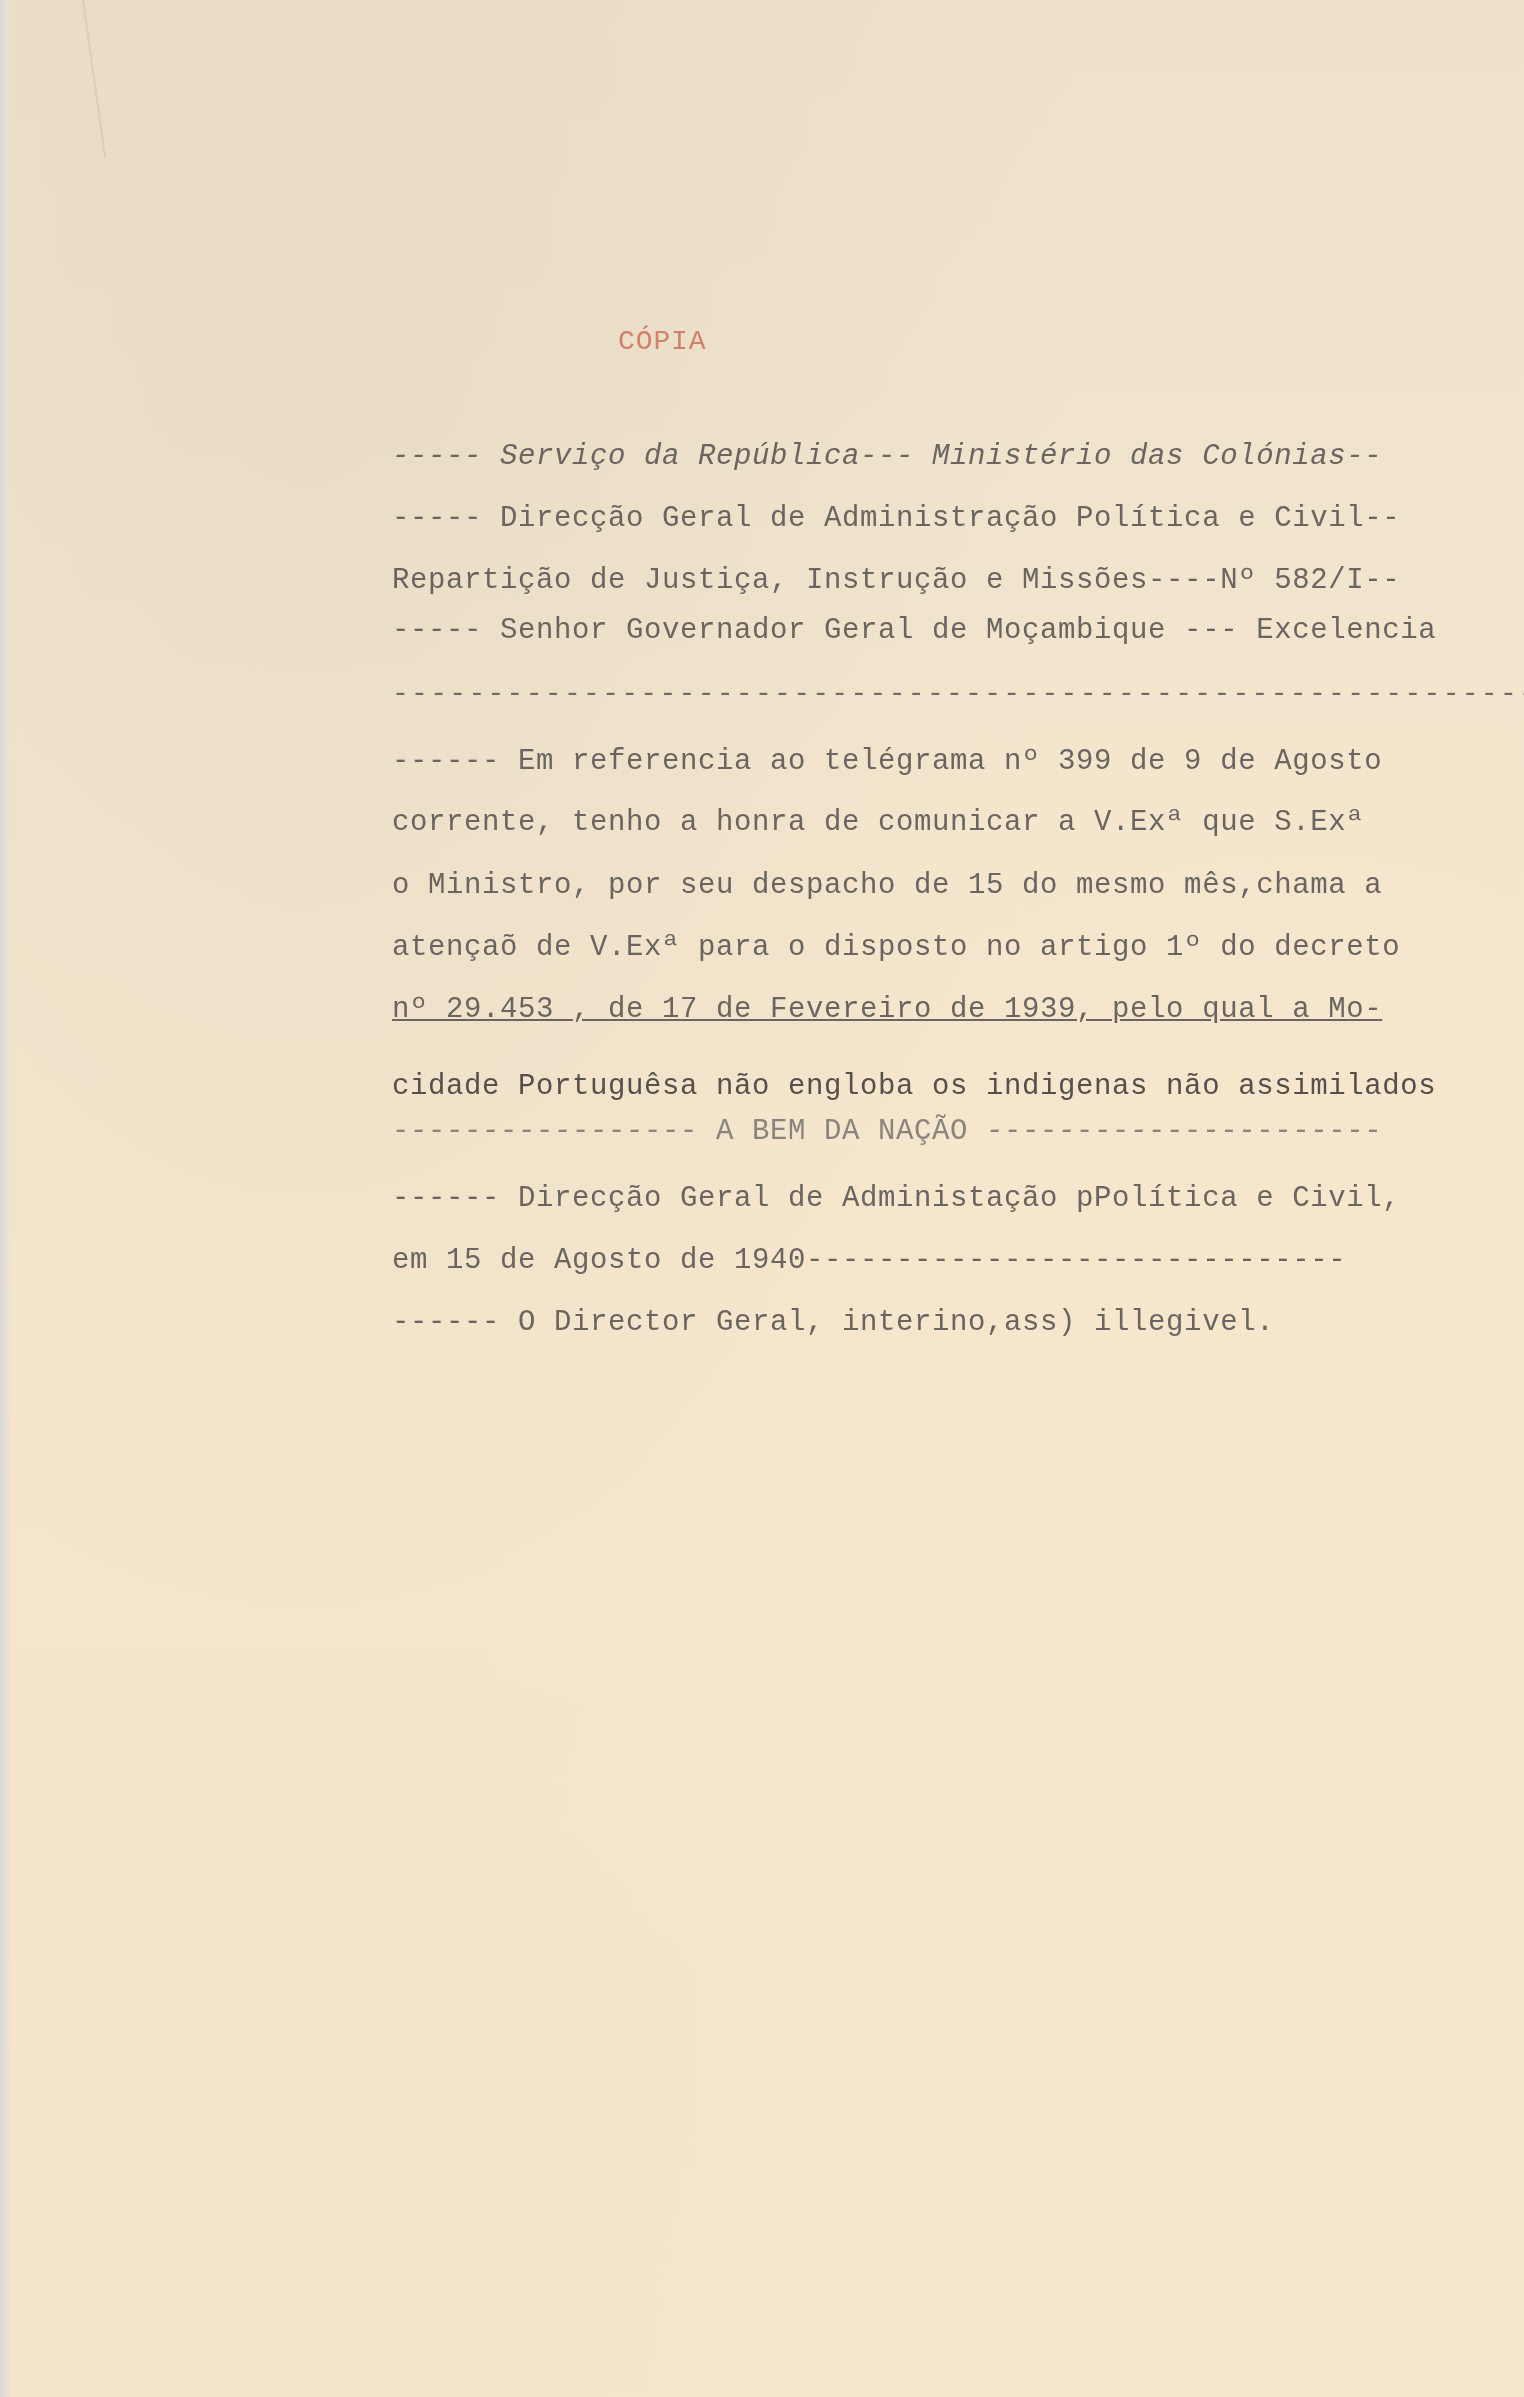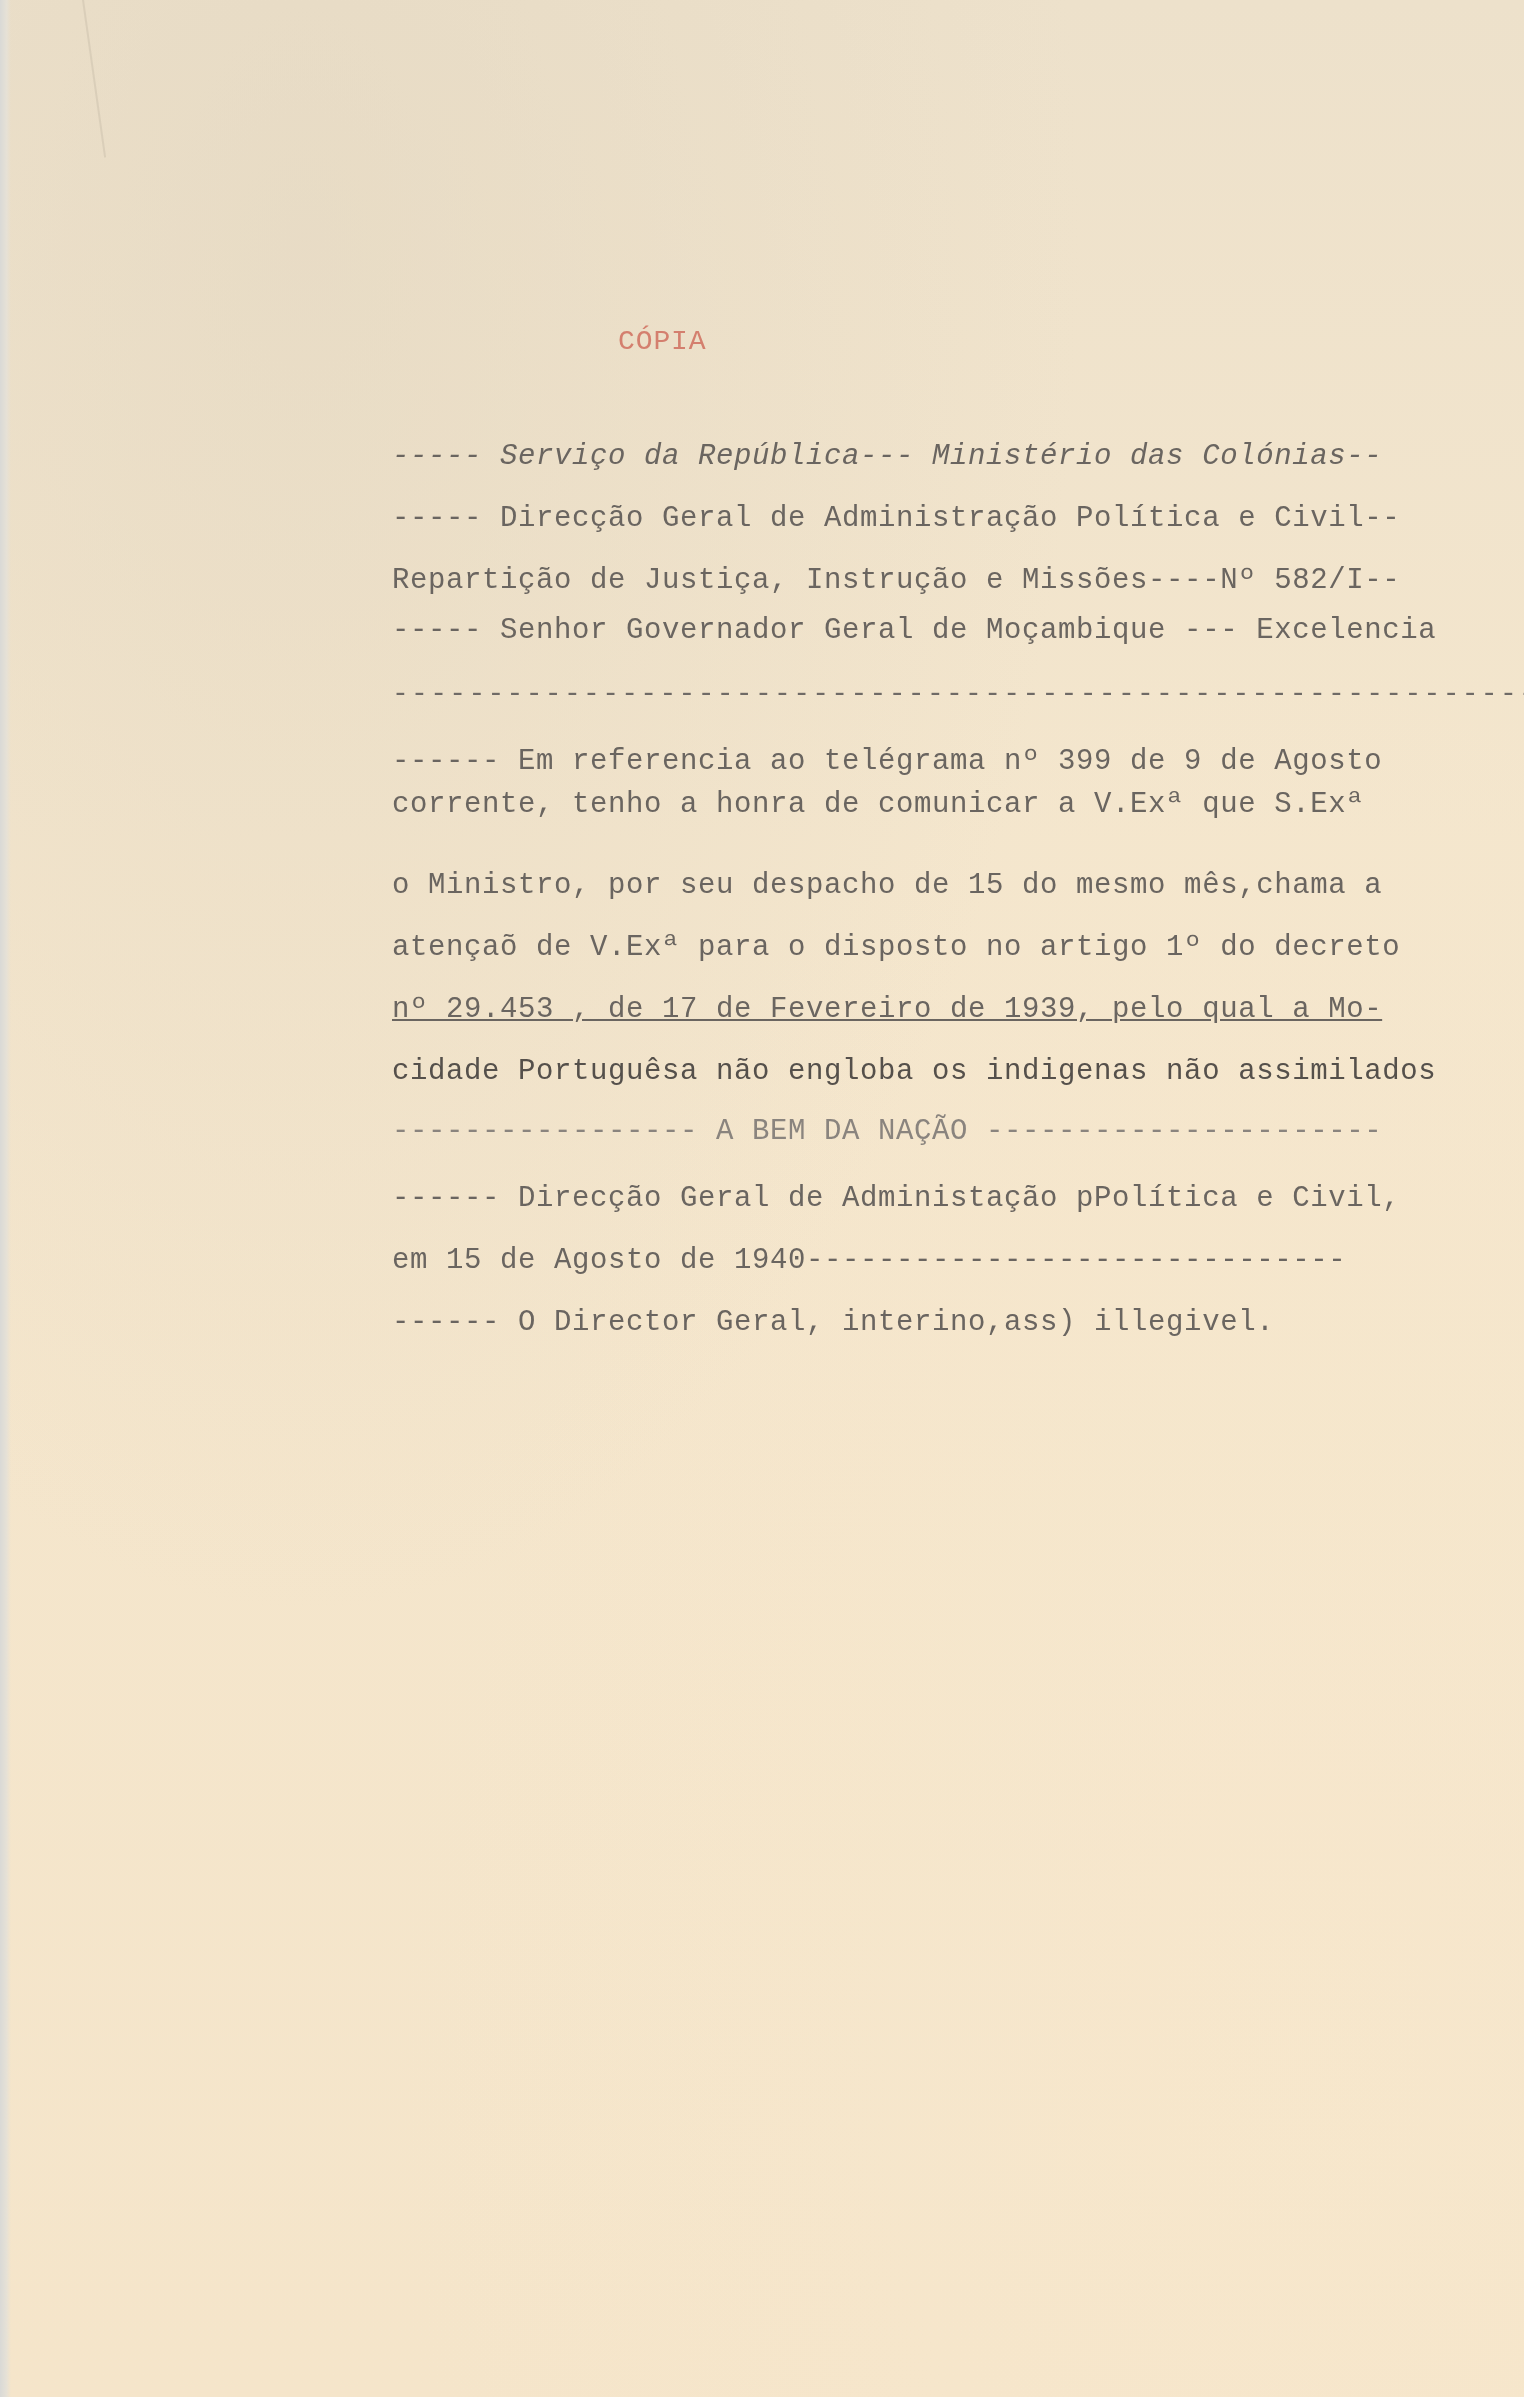--- a/index.html
+++ b/index.html
@@ -55,21 +55,21 @@
       width: 1106px;
     }
     .line {
       position: absolute;
       left: 0;
       white-space: pre;
       font-size: 29px;
       color: #6a6560;
       letter-spacing: 0.6px;
     }
-    .line.dark { color: #55504b; }
+    .line.dark { color: #55504b; margin-top: 15px; }
     .line.light { color: #8a847e; }
     .dashes {
       position: absolute;
       left: 0;
       white-space: pre;
       font-size: 28px;
       color: #6f6a66;
       letter-spacing: 2.3px;
     }
   </style>
@@ -82,21 +82,21 @@
 
   <div class="copia">CÓPIA</div>
 
   <div class="body-text">
     <div class="line" style="top:0px;font-style:italic;">----- Serviço da República--- Ministério das Colónias--</div>
     <div class="line" style="top:62px;">----- Direcção Geral de Administração Política e Civil--</div>
     <div class="line" style="top:124px;">Repartição de Justiça, Instrução e Missões----Nº 582/I--</div>
     <div class="line" style="top:174px;">----- Senhor Governador Geral de Moçambique --- Excelencia</div>
     <div class="dashes" style="top:238px;">------------------------------------------------------------</div>
     <div class="line" style="top:305px;">------ Em referencia ao telégrama nº 399 de 9 de Agosto</div>
-    <div class="line" style="top:348px;">corrente, tenho a honra de comunicar a V.Exª que S.Exª</div>
+    <div class="line" style="top:366px;">corrente, tenho a honra de comunicar a V.Exª que S.Exª</div>
     <div class="line" style="top:429px;">o Ministro, por seu despacho de 15 do mesmo mês,chama a</div>
     <div class="line" style="top:491px;">atençaõ de V.Exª para o disposto no artigo 1º do decreto</div>
     <div class="line" style="top:553px;text-decoration:underline;">nº 29.453 , de 17 de Fevereiro de 1939, pelo qual a Mo-</div>
     <div class="line dark" style="top:615px;">cidade Portuguêsa não engloba os indigenas não assimilados</div>
     <div class="line light" style="top:675px;">----------------- A BEM DA NAÇÃO ----------------------</div>
     <div class="line" style="top:742px;">------ Direcção Geral de Administação pPolítica e Civil,</div>
     <div class="line" style="top:804px;font-family:Liberation Mono, monospace;">em 15 de Agosto de 1940------------------------------</div>
     <div class="line" style="top:866px;">------ O Director Geral, interino,ass) illegivel.</div>
   </div>
 </div>

